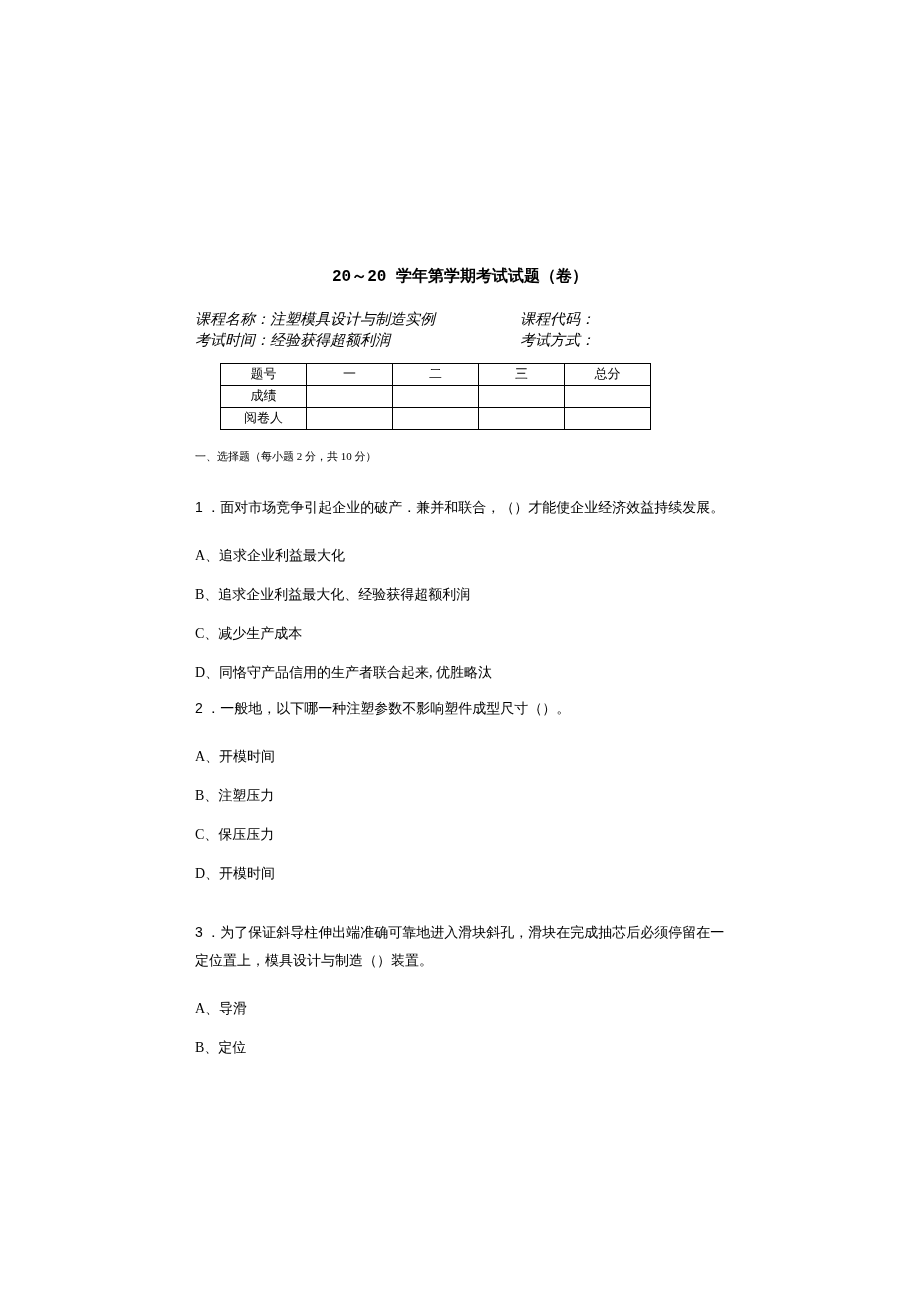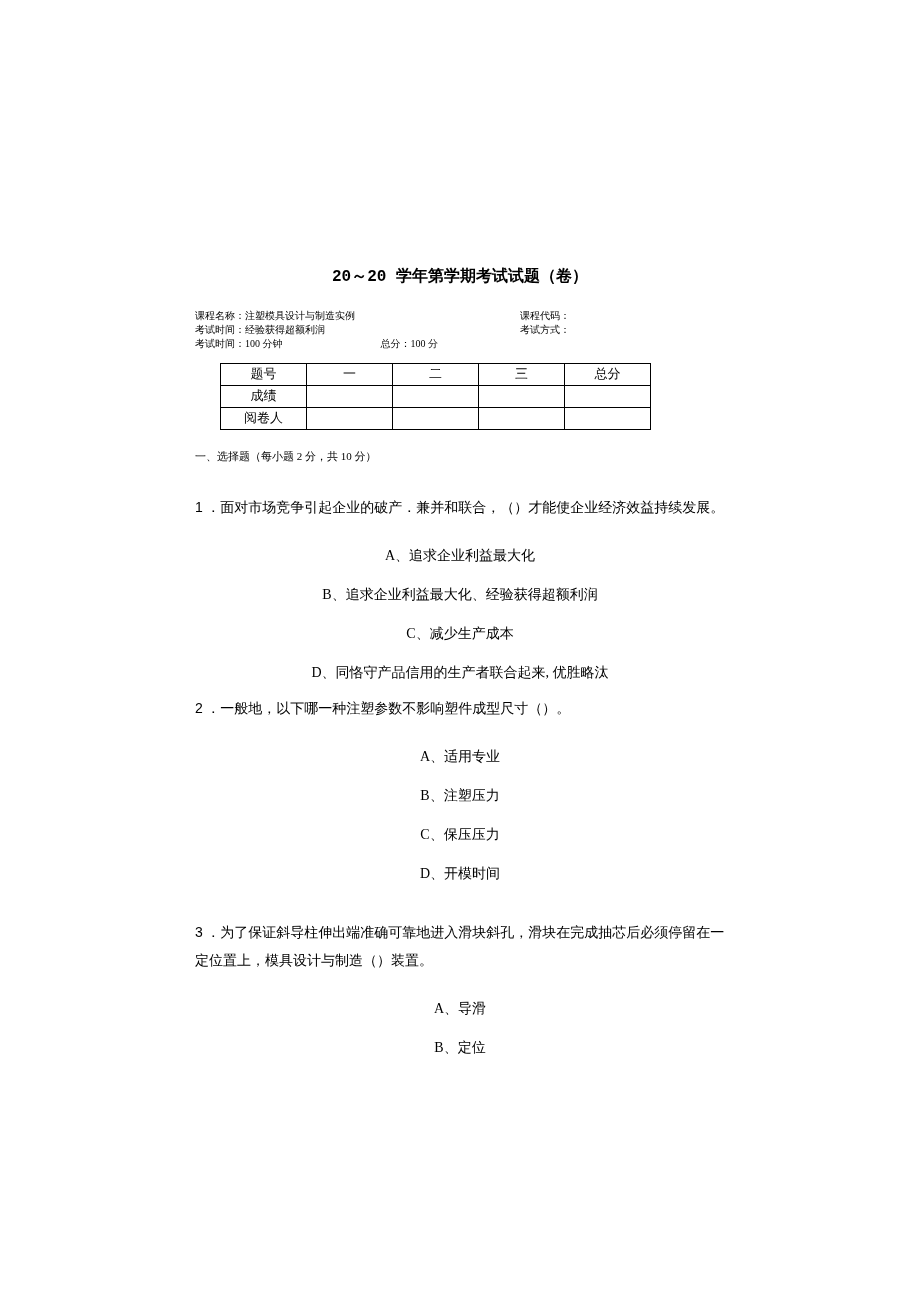--- a/index.html
+++ b/index.html
@@ -18,22 +18,23 @@
       line-height: 1.6;
     }
     .exam-title {
       text-align: center;
       font-weight: bold;
       font-size: 16px;
       font-family: Liberation Mono, monospace;
       margin-bottom: 18px;
     }
     .meta-line {
-      font-size: 10px;
+      font-size: 15px;
       line-height: 1.4;
+      font-style: italic;
     }
     .meta-row {
       display: flex;
     }
     .meta-left {
       flex: 0 0 325px;
     }
     .meta-right {
       flex: 1;
     }
@@ -77,45 +78,40 @@
     }
     .question {
       margin-bottom: 16px;
       line-height: 2.0;
     }
     .options {
       line-height: 2.5;
     }
     .option {
       margin-bottom: 4px;
-      text-align: center;
     }
     .alpha {
       font-family: Arial, sans-serif;
     }
   </style>
 </head>
 <body>
 
 
 
 <div class="exam-title">20～20 学年第学期考试试题（卷）</div>
 
 <div class="meta-line">
   <div class="meta-row">
     <span class="meta-left"><span>课程名称：</span><span>注塑模具设计与制造实例</span></span>
     <span class="meta-right">课程代码：</span>
   </div>
   <div class="meta-row">
     <span class="meta-left"><span>考试时间：</span><span>经验获得超额利润</span></span>
     <span class="meta-right">考试方式：</span>
-  </div>
-  <div class="meta-third">
-    <span class="left"><span>考试时间：</span><span>100 分钟</span></span>
-    <span><span>总分：</span><span>100 分</span></span>
   </div>
 </div>
 
 <table class="score">
   <tbody>
       <tr>
     <th>题号</th>
     <th>一</th>
     <th>二</th>
     <th>三</th>
@@ -147,21 +143,21 @@
   <div class="option">A、追求企业利益最大化</div>
   <div class="option">B、追求企业利益最大化、经验获得超额利润</div>
   <div class="option">C、减少生产成本</div>
   <div class="option">D、同恪守产品信用的生产者联合起来, 优胜略汰</div>
 </div>
 
 <div class="question">
   <span class="alpha">2</span><span> ．一般地，以下哪一种注塑参数不影响塑件成型尺寸（）。</span>
 </div>
 <div class="options">
-  <div class="option">A、适用专业</div>
+  <div class="option">A、开模时间</div>
   <div class="option">B、注塑压力</div>
   <div class="option">C、保压压力</div>
   <div class="option">D、开模时间</div>
 </div>
 
 <br>
 
 <div class="question">
   <span class="alpha">3</span><span> ．为了保证斜导柱伸出端准确可靠地进入滑块斜孔，滑块在完成抽芯后必须停留在一定位置上，模具设计与制造（）装置。</span>
 </div>

